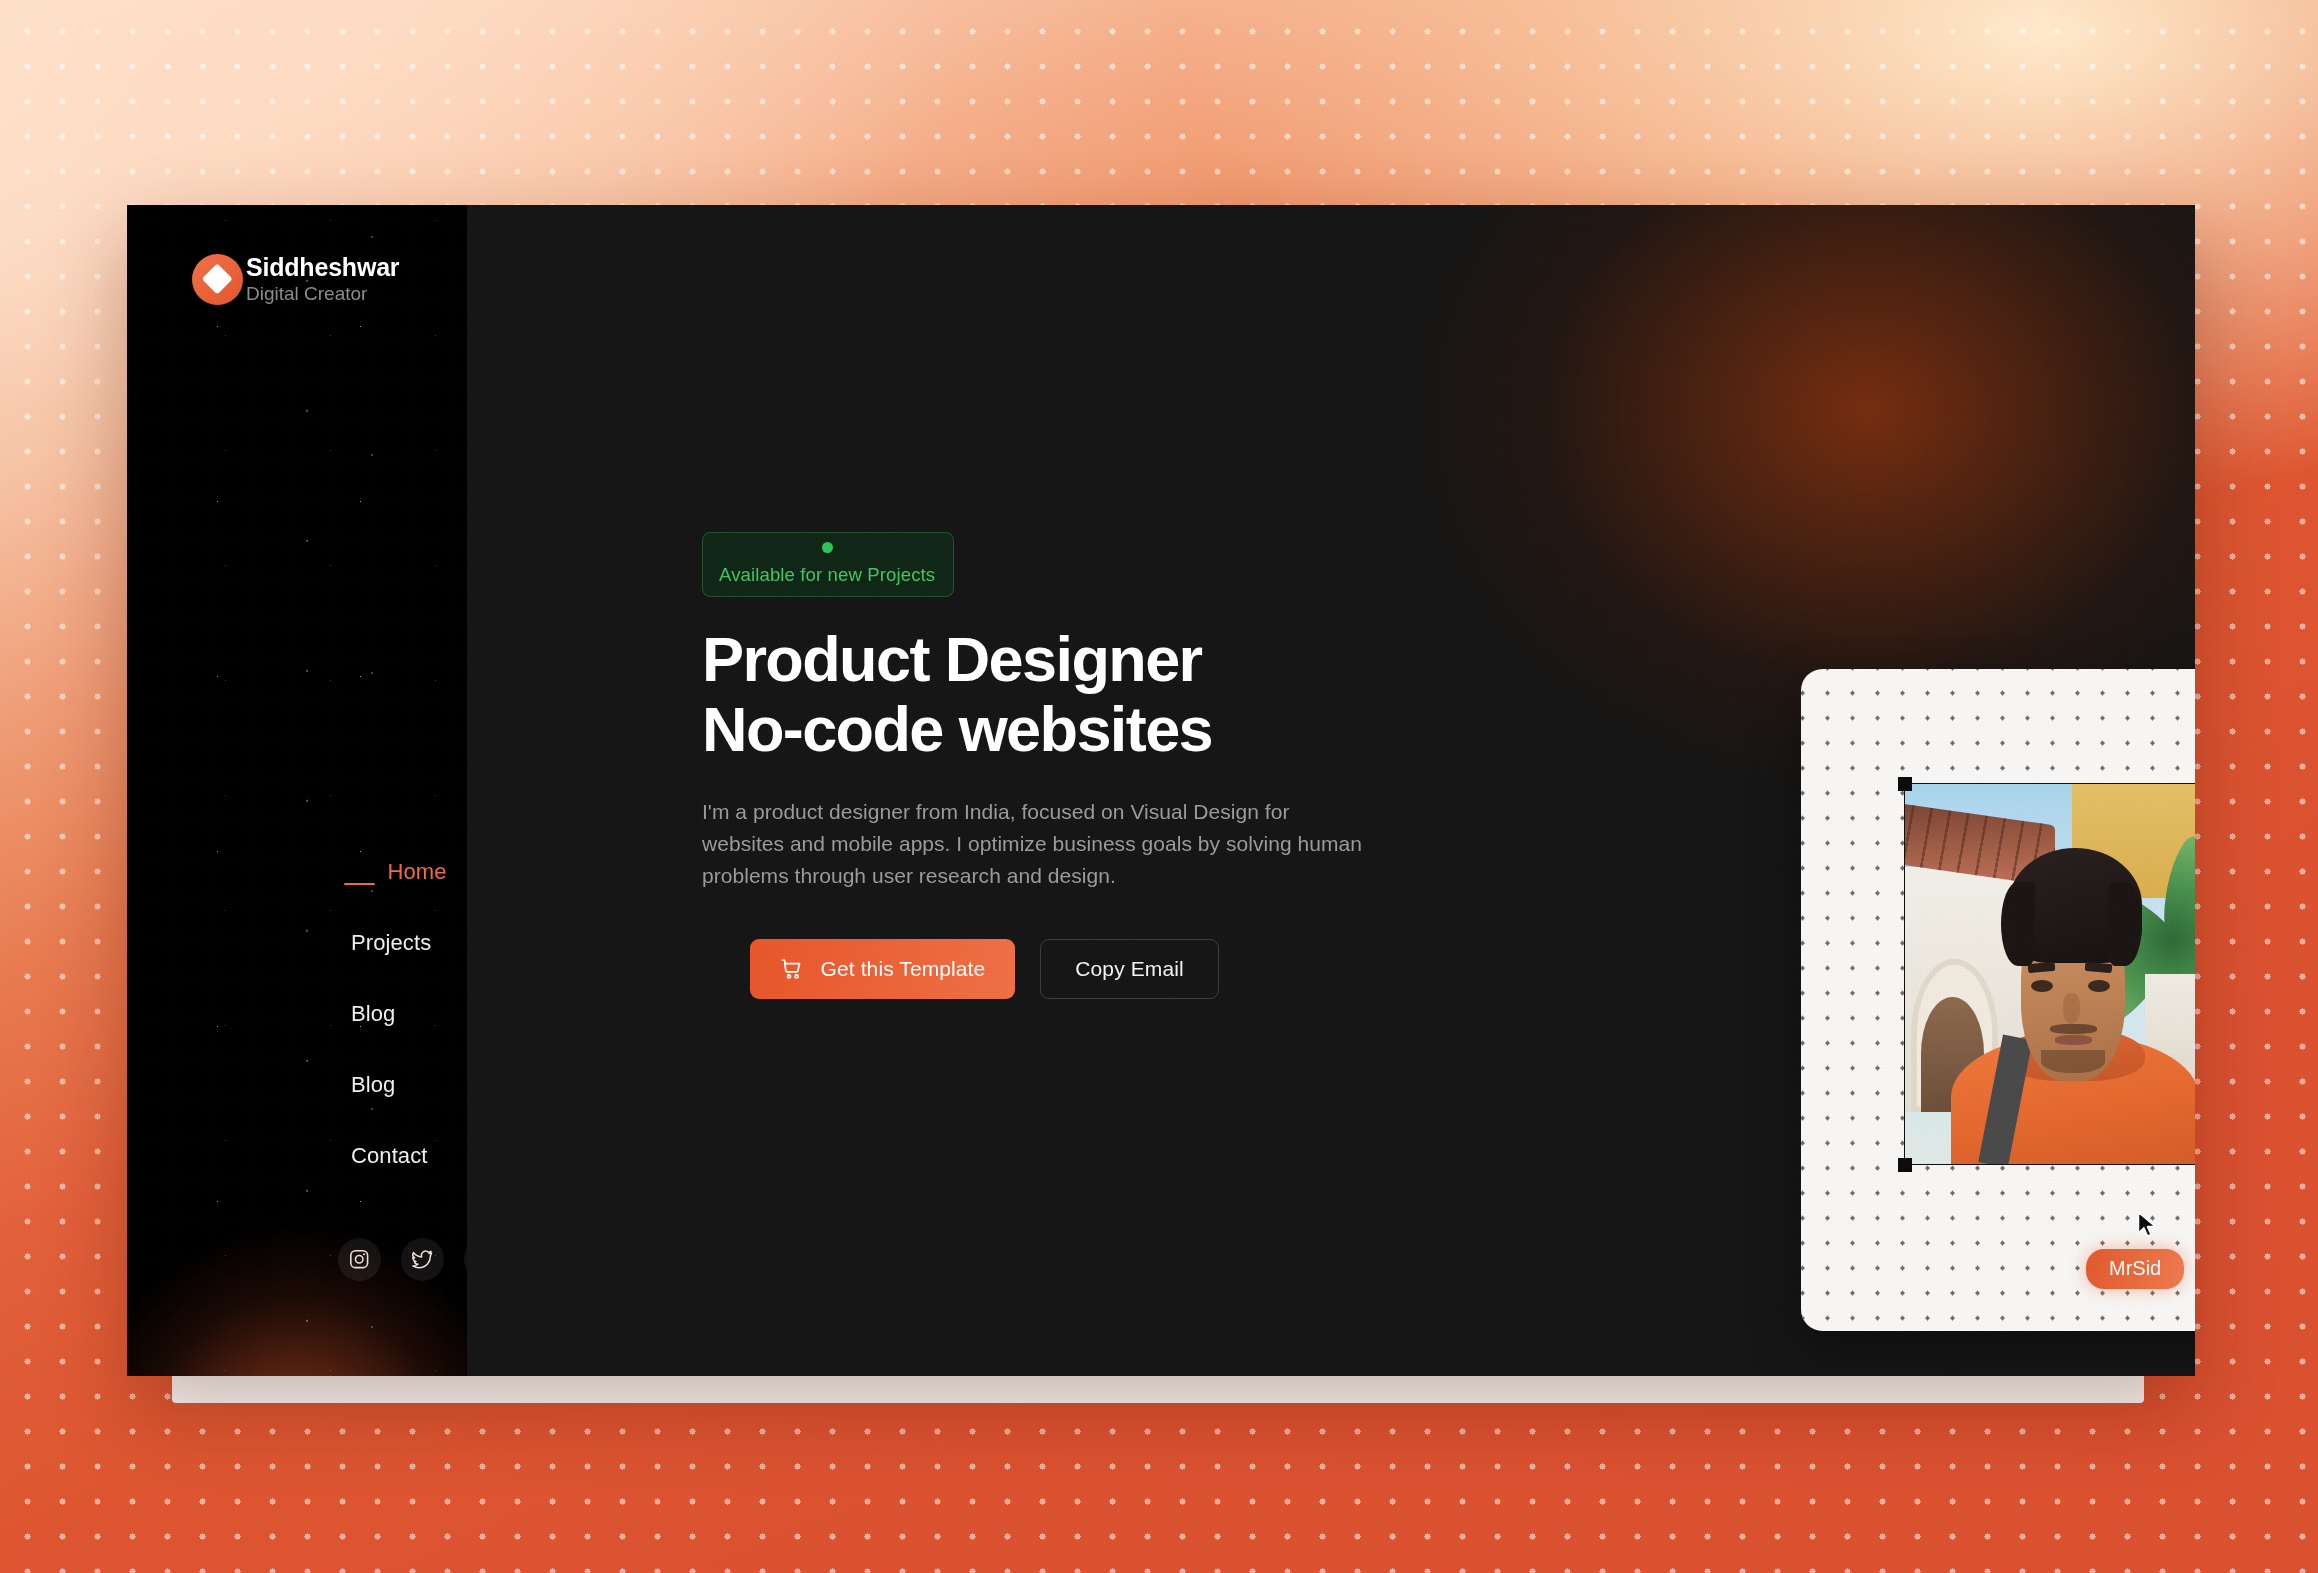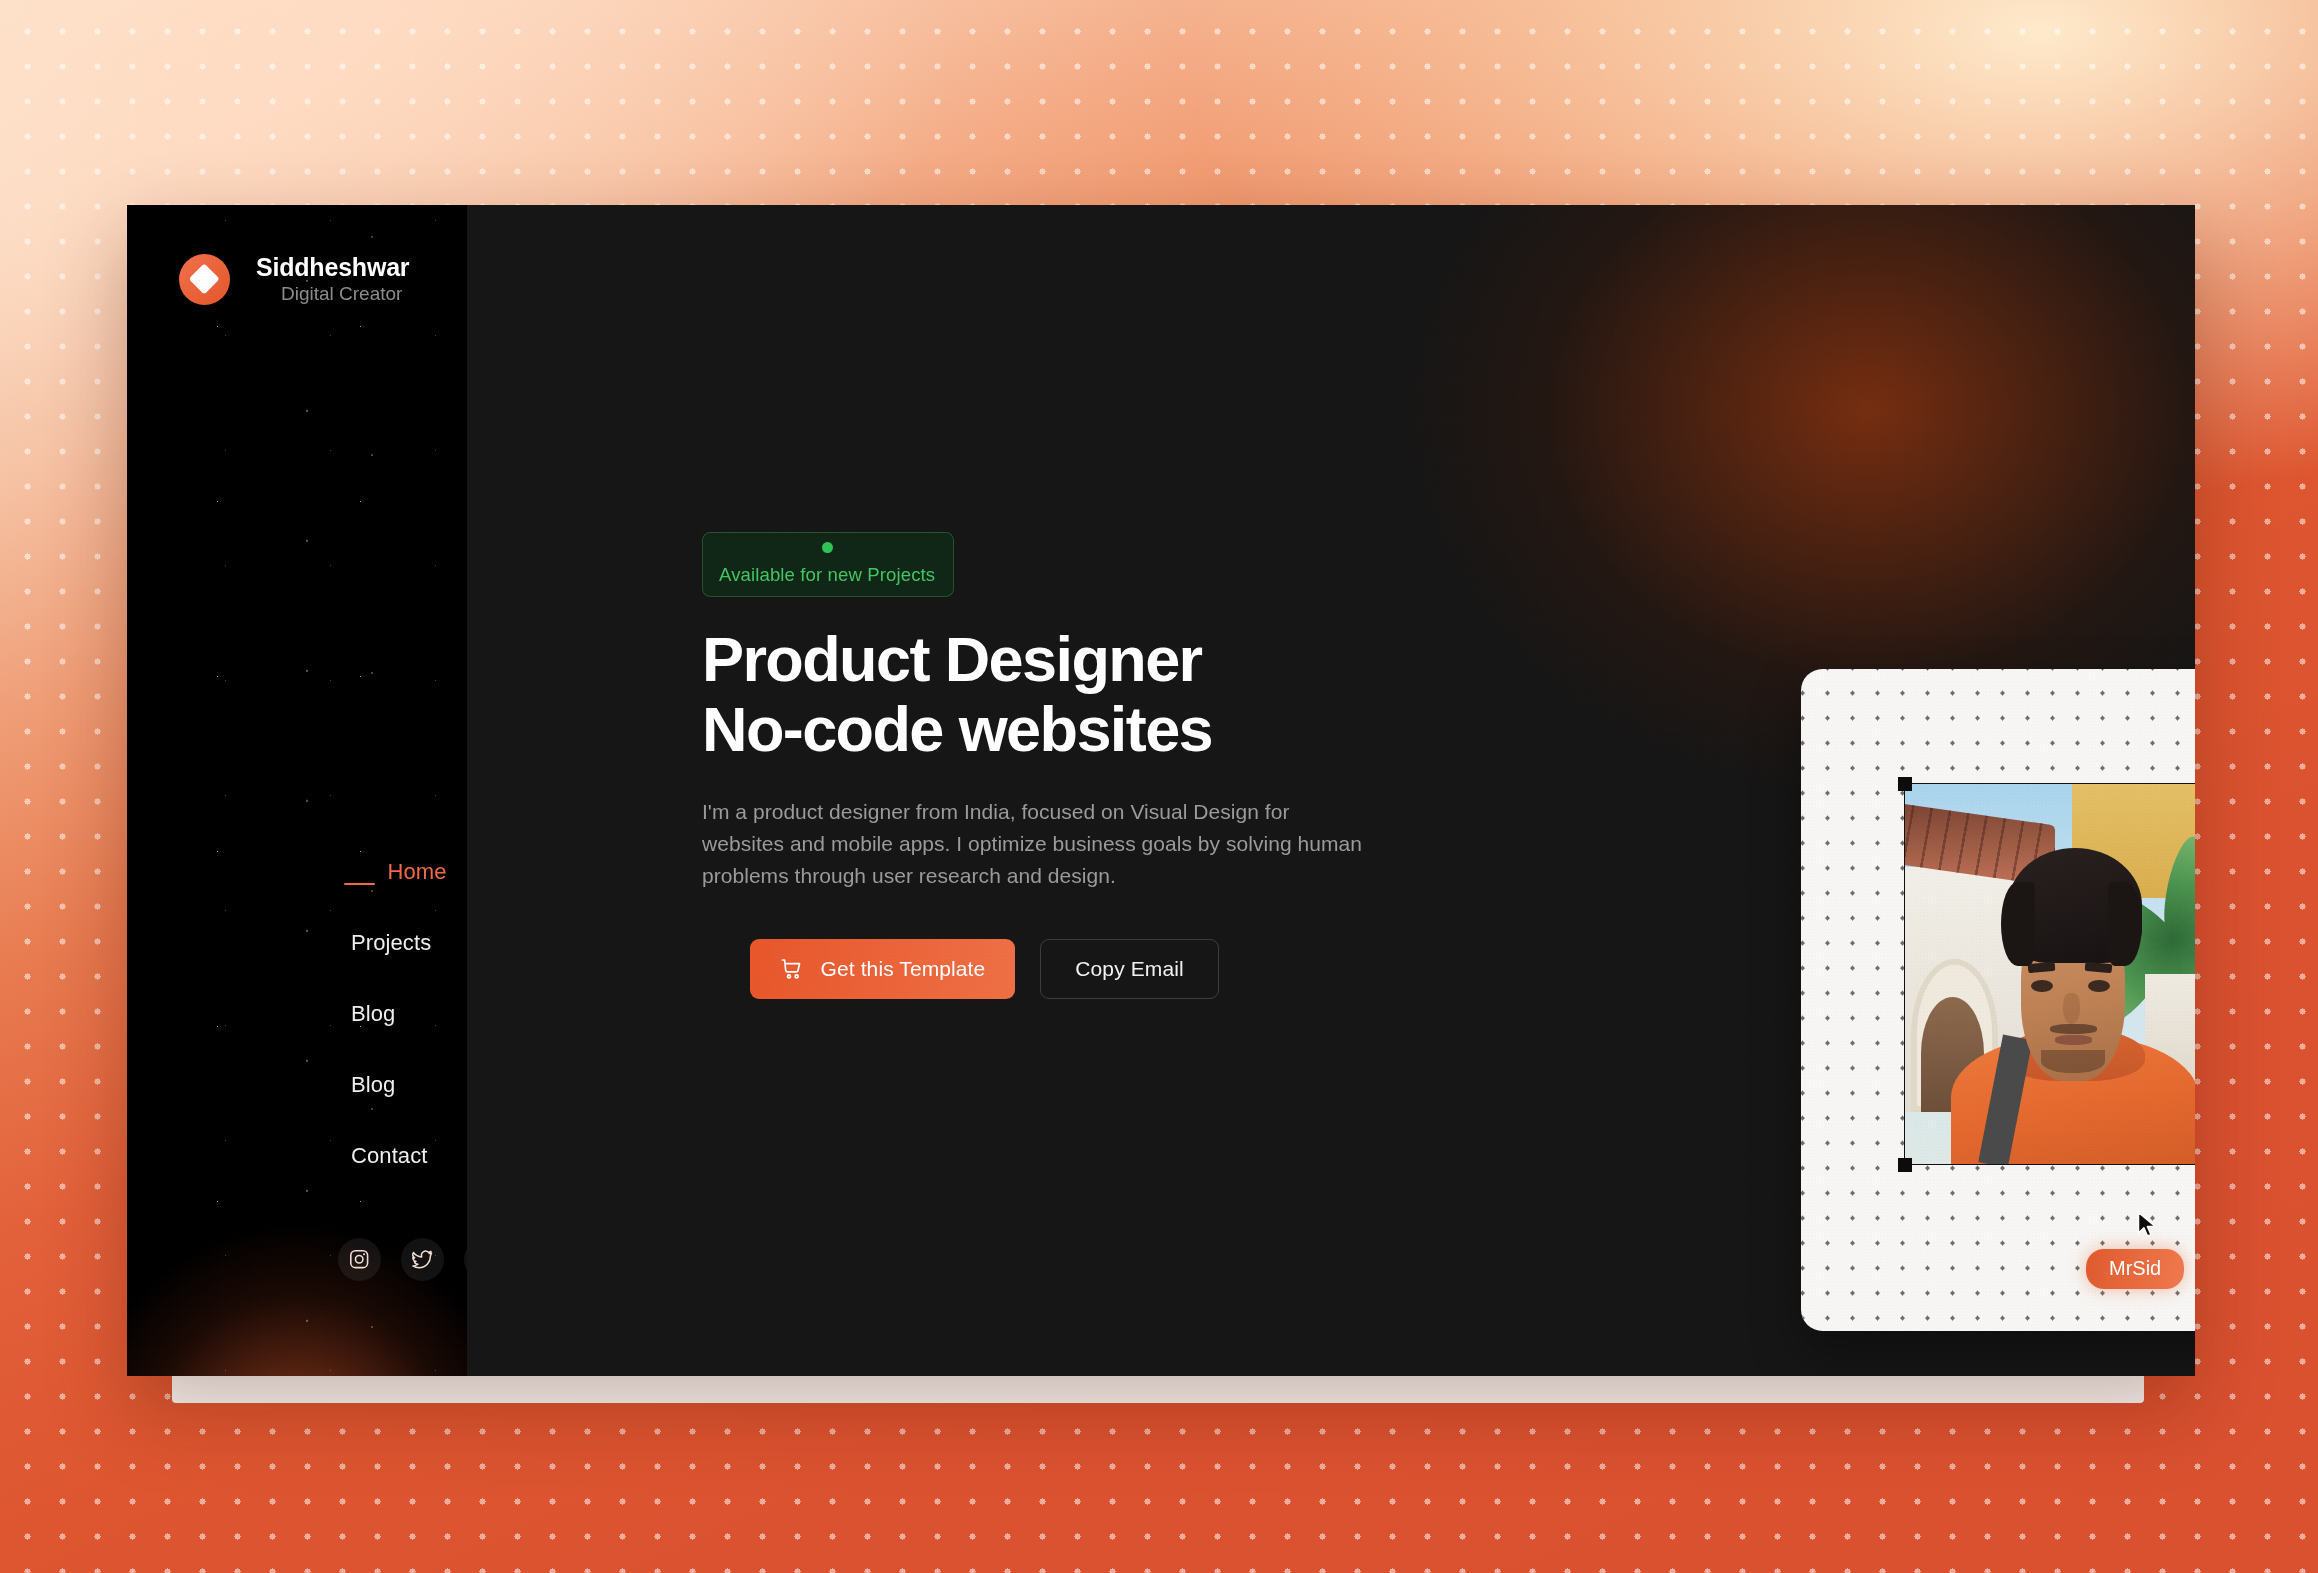--- a/index.html
+++ b/index.html
@@ -94,37 +94,37 @@
       radial-gradient(circle, rgba(255,216,190,.55) 0.7px, transparent 0.8px),
       radial-gradient(circle, rgba(255,255,255,.35) 0.6px, transparent 0.7px),
       radial-gradient(circle, rgba(255,180,140,.45) 0.7px, transparent 0.9px);
     background-size:143px 175px, 200px 130px, 105px 115px, 258px 218px;
     background-position:19px 34px, 80px 10.8px, 46px 73px, 116px 141px;
     opacity:.75;
   }
 
   #brand{
     position:absolute; left:0; top:0;
-    padding:48px 0 0 52px;
-    display:flex; align-items:center; gap:26px;
+    padding:48px 0 0 65px;
+    display:flex; align-items:center; gap:3px;
     z-index:3;
   }
   #brand-logo{
     width:51px; height:51px; border-radius:50%;
     background:linear-gradient(140deg,#f1714a 0%, #e4562c 100%);
     display:flex; align-items:center; justify-content:center;
     flex:0 0 51px;
   }
   #brand-logo .diamond{
     width:22.4px; height:22.4px; background:#fff;
     transform:rotate(45deg); border-radius:3.3px;
   }
   #brand-text{ display:flex; flex-direction:column; gap:1.7px; line-height:1.15; }
   #brand-name{ color:#fff; font-size:25px; font-weight:700; letter-spacing:-0.2px; }
-  #brand-role{ color:#8c8c8c; font-size:19px; font-weight:400;margin-left:25px; }
+  #brand-role{ color:#8c8c8c; font-size:19px; font-weight:400; }
 
   #nav{
     position:absolute; left:0; top:609px;
     display:flex; flex-direction:column; gap:0;
     z-index:3; width:100%;
   }
   .nav-item{
     display:flex; align-items:flex-end; gap:12.4px;
     height:71px; padding-left:224px;
     font-size:22px; color:#efefef; cursor:pointer;

